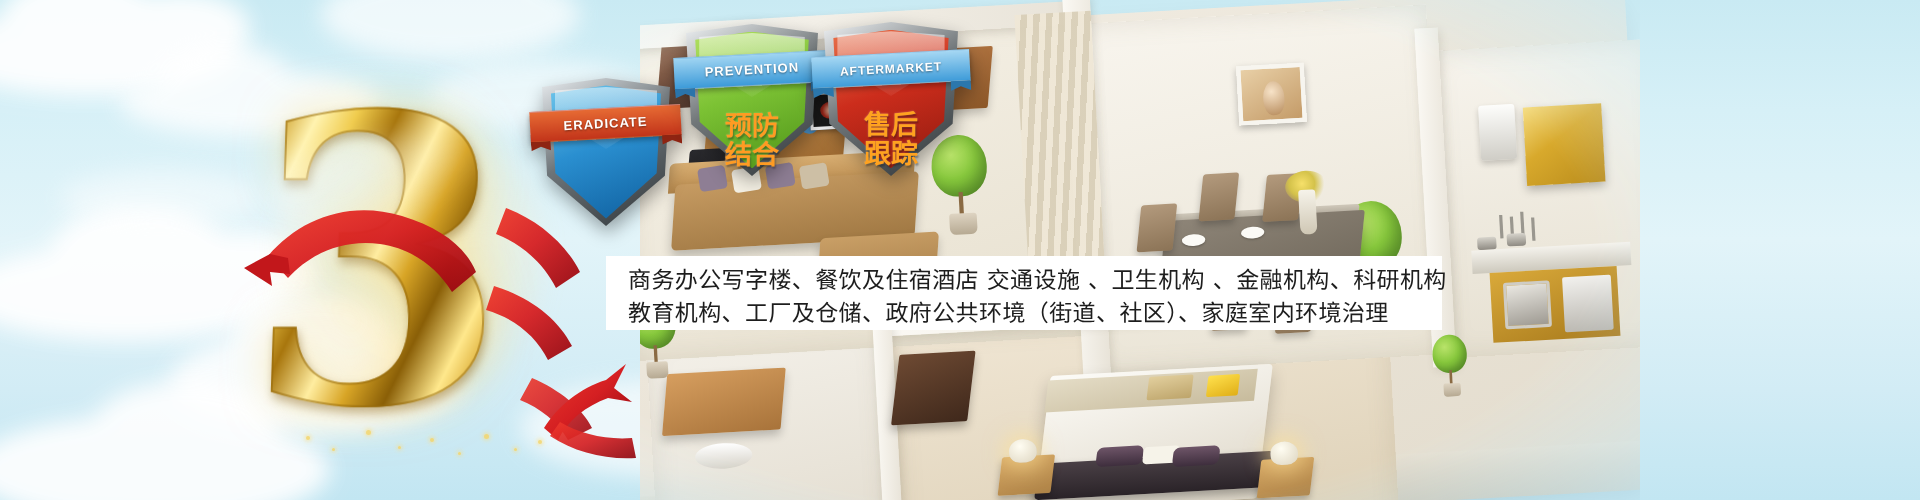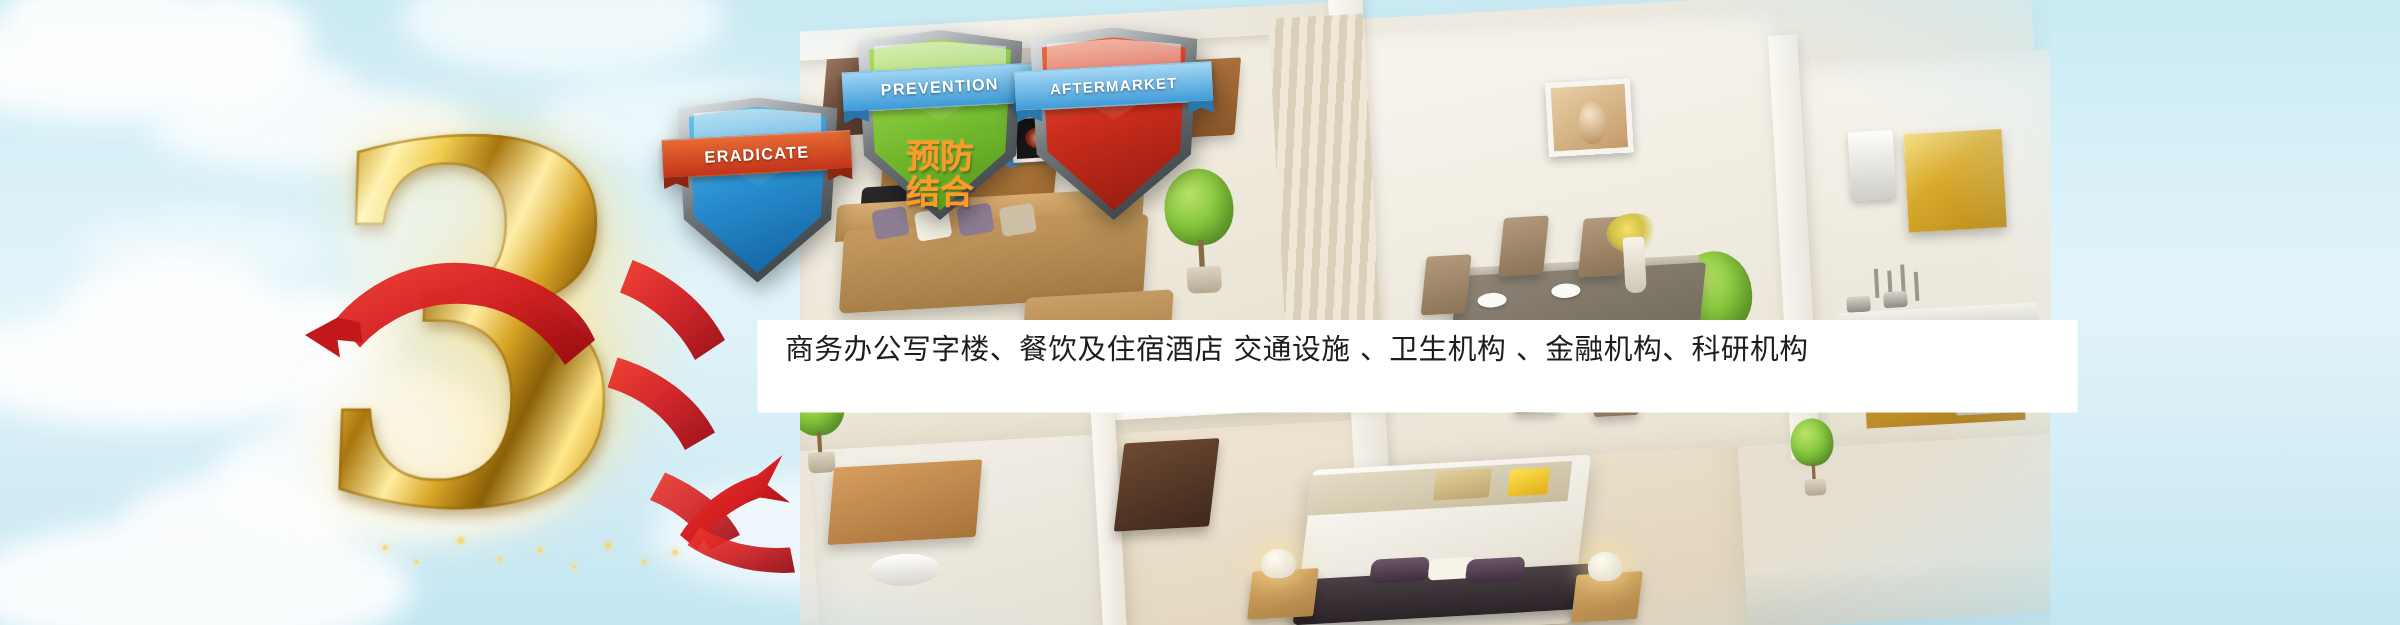--- a/index.html
+++ b/index.html
@@ -433,21 +433,21 @@
               --ribbon:linear-gradient(180deg,#9fd4f2,#3c9ad8);
               --ribbon-dark:#2a74aa; --cncolor:#ff9b22; }
   #shield-3 { left:824px; top:22px;  --w:134px; --h:154px; --enfs:12px; --cnfs:27px; --rtop:20%; --cntop:43%;
               --edge:linear-gradient(150deg,#eef1f3,#6f7578 45%,#2d3336);
               --face:linear-gradient(160deg,#e8714a 0%,#cc2d1c 45%,#8e1a0f 100%);
               --ribbon:linear-gradient(180deg,#a5d7f3,#3f9cd9);
               --ribbon-dark:#2b77ac; --cncolor:#ffa21f; }
 
   
   .text-panel {
-    position:absolute; left:606px; top:256px; width:1056px; height:74px;
+    position:absolute; left:606px; top:256px; width:836px; height:74px;
     background:#ffffff;
     padding:8px 0 12px 22px;
   }
   .tp-line {
     font-family:"DejaVu Sans","Liberation Sans",sans-serif;
     font-size:23px; color:#1d1d1d; line-height:1.42;
     letter-spacing:.4px; white-space:nowrap;
   }
 
   
@@ -669,23 +669,28 @@
     </div>
     <div class="sh-ribbon">
       <span class="sh-en">PREVENTION</span>
     </div>
   </div>
 
   <div class="shield" id="shield-3">
     <div class="sh-body"></div>
     <div class="sh-face"></div>
     <div class="sh-gloss"></div>
+    <div class="sh-cn">
+      <div>售后</div>
+      <div>跟踪</div>
+    </div>
     <div class="sh-ribbon">
       <span class="sh-en">AFTERMARKET</span>
     </div>
   </div>
 
   <div class="text-panel">
     <div class="tp-line">商务办公写字楼、餐饮及住宿酒店 交通设施 、卫生机构 、金融机构、科研机构</div>
+    <div class="tp-line">教育机构、工厂及仓储、政府公共环境（街道、社区）、家庭室内环境治理</div>
   </div>
 
 
 </div>
 
 </body></html>

